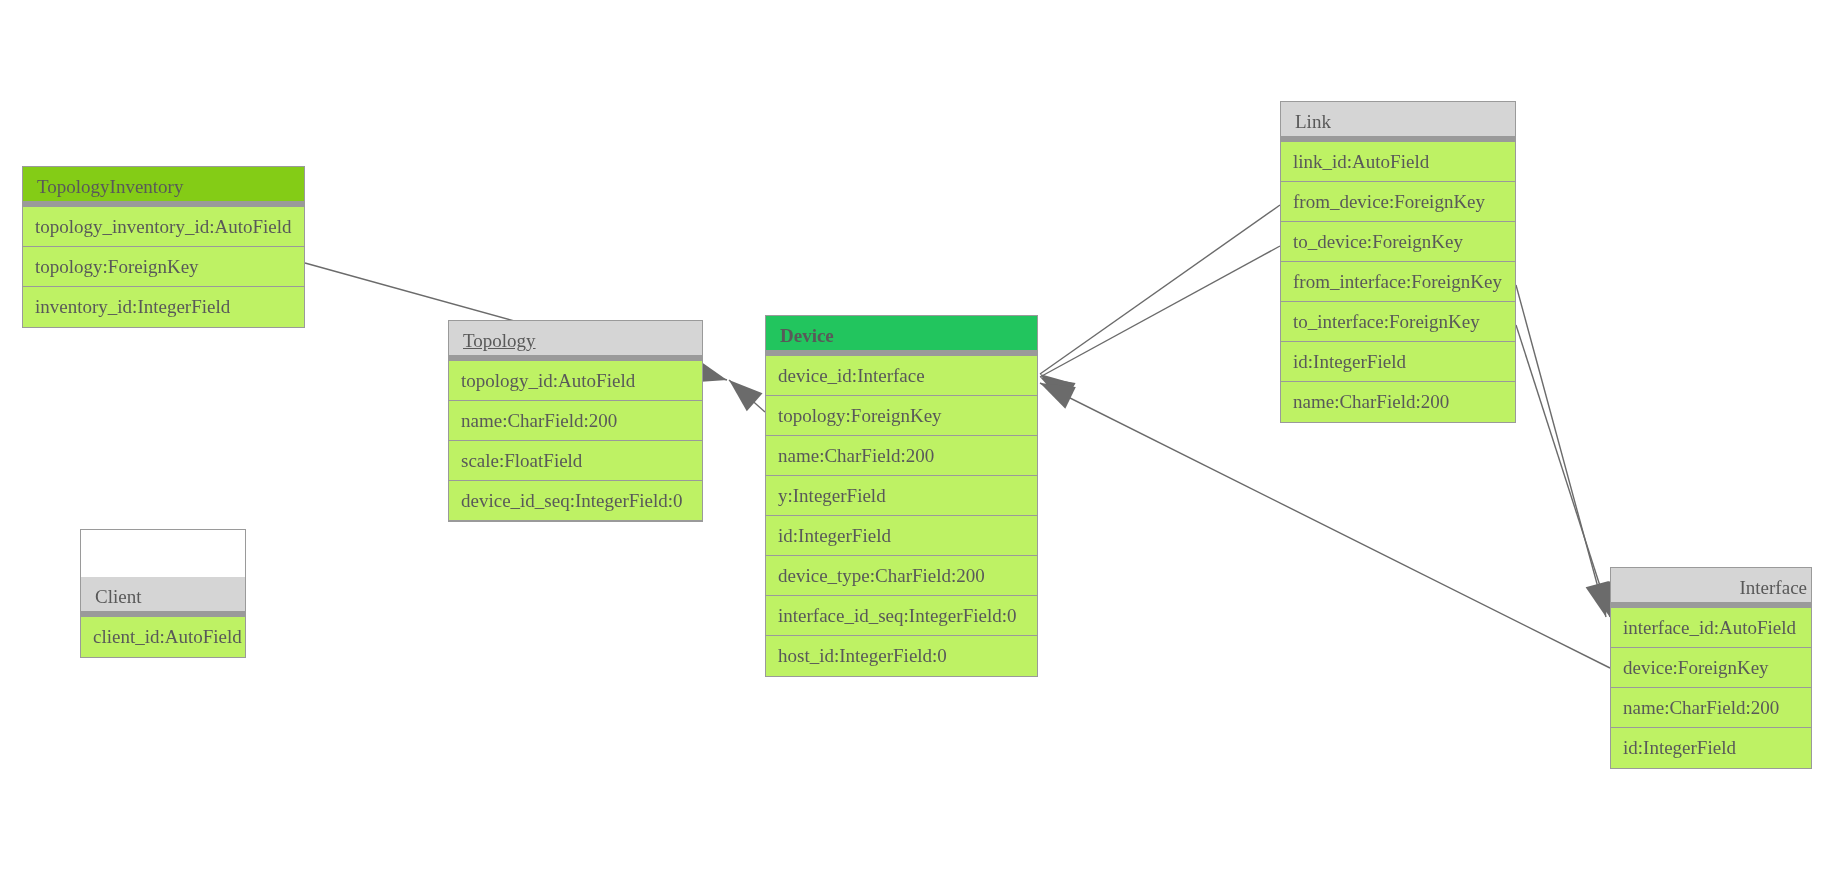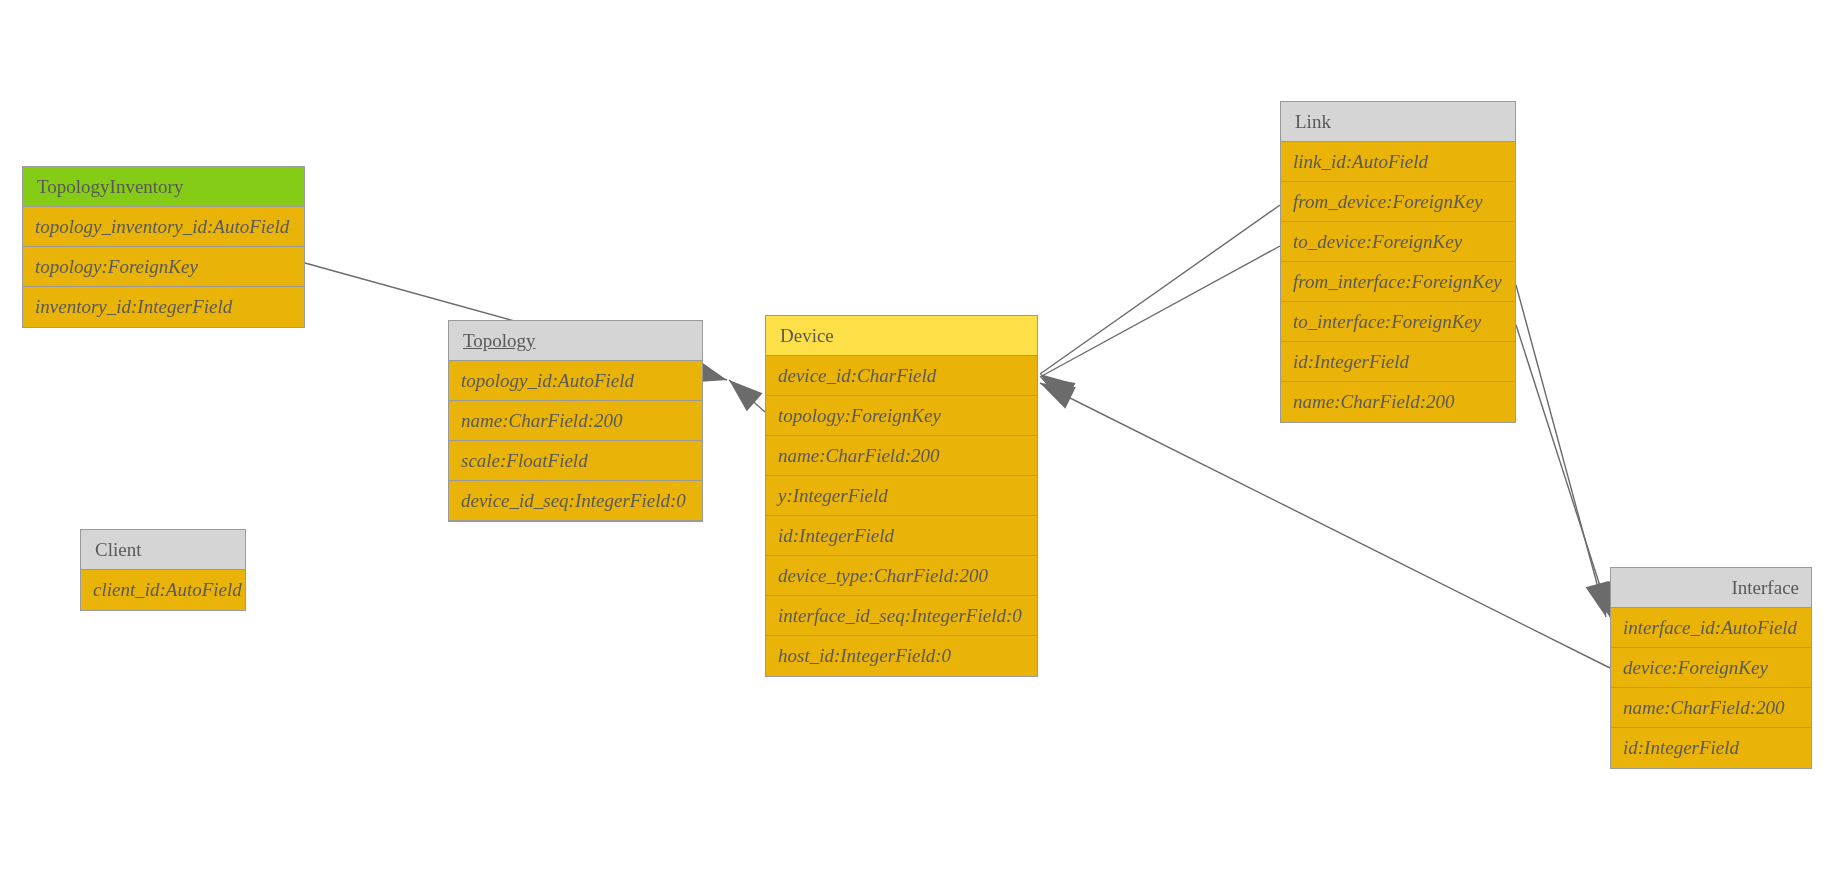--- a/index.html
+++ b/index.html
@@ -30,41 +30,40 @@
   .entity {
     position: absolute;
     box-sizing: border-box;
     border: 1px solid #9a9a9a;
     background: #ffffff;
     border-collapse: collapse;
   }
   .entity-header {
     box-sizing: border-box;
     background: #d5d5d5;
-    border-bottom: 1px solid #0f172a;
+    border-bottom: 6px solid #0f172a;
     color: #595959;
     font-size: 19px;
     line-height: 40px;
     height: 40px;
-    padding: 0 12px 0 14px;
+    padding: 0 4px 0 14px;
     white-space: nowrap;
     overflow: hidden;
   }
   .entity-field {
     box-sizing: border-box;
     height: 40px;
     line-height: 40px;
     border-bottom: 1px solid #9a9a9a;
     color: #595959;
     font-size: 19px;
     padding: 0 10px 0 12px;
     white-space: nowrap;
     overflow: hidden;
-    background: #eab308;
-    font-style: italic;
+    background: #bef264;
   }
   .entity-field.last {
     border-bottom: none;
   }
 </style>
 </head>
 <body>
 
 <div id="canvas">
 
@@ -86,33 +85,33 @@
     </svg>
 
   <div id="entity-layer">
       <div class="entity" style="left: 22px; top: 166px; width: 283px; border-color: rgb(154, 154, 154);">
         <div class="entity-header" style="background: #84cc16; border-bottom-color: rgb(154, 154, 154); color: rgb(89, 89, 89);">TopologyInventory</div>
         <div class="entity-field" style="border-bottom-color: rgb(154, 154, 154); color: rgb(89, 89, 89);">topology_inventory_id:AutoField</div>
         <div class="entity-field" style="border-bottom-color: rgb(154, 154, 154); color: rgb(89, 89, 89);">topology:ForeignKey</div>
         <div class="entity-field last" style="border-bottom-color: rgb(154, 154, 154); color: rgb(89, 89, 89);">inventory_id:IntegerField</div>
       </div>
       <div class="entity" style="left: 80px; top: 529px; width: 166px; border-color: rgb(154, 154, 154);">
-        <div class="entity-header" style="background: rgb(213, 213, 213); border-bottom-color: rgb(154, 154, 154); color: rgb(89, 89, 89);">Client</div>
+        <div class="entity-header" style="background: rgb(213, 213, 213); border-bottom-color: rgb(154, 154, 154); color: rgb(89, 89, 89); margin-top: 47px;">Client</div>
         <div class="entity-field last" style="border-bottom-color: rgb(154, 154, 154); color: rgb(89, 89, 89);">client_id:AutoField</div>
       </div>
       <div class="entity" style="left: 448px; top: 320px; width: 255px; border-color: rgb(154, 154, 154);">
         <div class="entity-header" style="background: rgb(213, 213, 213); border-bottom-color: rgb(154, 154, 154); color: rgb(89, 89, 89); text-decoration: underline;">Topology</div>
         <div class="entity-field" style="border-bottom-color: rgb(154, 154, 154); color: rgb(89, 89, 89);">topology_id:AutoField</div>
         <div class="entity-field" style="border-bottom-color: rgb(154, 154, 154); color: rgb(89, 89, 89);">name:CharField:200</div>
         <div class="entity-field" style="border-bottom-color: rgb(154, 154, 154); color: rgb(89, 89, 89);">scale:FloatField</div>
         <div class="entity-field" style="border-bottom-color: rgb(154, 154, 154); color: rgb(89, 89, 89);">device_id_seq:IntegerField:0</div>
       </div>
       <div class="entity" style="left: 765px; top: 315px; width: 273px; border-color: rgb(154, 154, 154);">
-        <div class="entity-header" style="background: #fde047; border-bottom-color: rgb(154, 154, 154); color: rgb(89, 89, 89);">Device</div>
-        <div class="entity-field" style="border-bottom-color: rgb(154, 154, 154); color: rgb(89, 89, 89);">device_id:CharField</div>
+        <div class="entity-header" style="background: #22c55e; border-bottom-color: rgb(154, 154, 154); color: rgb(89, 89, 89); font-weight: bold;">Device</div>
+        <div class="entity-field" style="border-bottom-color: rgb(154, 154, 154); color: rgb(89, 89, 89);">device_id:Interface</div>
         <div class="entity-field" style="border-bottom-color: rgb(154, 154, 154); color: rgb(89, 89, 89);">topology:ForeignKey</div>
         <div class="entity-field" style="border-bottom-color: rgb(154, 154, 154); color: rgb(89, 89, 89);">name:CharField:200</div>
         <div class="entity-field" style="border-bottom-color: rgb(154, 154, 154); color: rgb(89, 89, 89);">y:IntegerField</div>
         <div class="entity-field" style="border-bottom-color: rgb(154, 154, 154); color: rgb(89, 89, 89);">id:IntegerField</div>
         <div class="entity-field" style="border-bottom-color: rgb(154, 154, 154); color: rgb(89, 89, 89);">device_type:CharField:200</div>
         <div class="entity-field" style="border-bottom-color: rgb(154, 154, 154); color: rgb(89, 89, 89);">interface_id_seq:IntegerField:0</div>
         <div class="entity-field last" style="border-bottom-color: rgb(154, 154, 154); color: rgb(89, 89, 89);">host_id:IntegerField:0</div>
       </div>
       <div class="entity" style="left: 1280px; top: 101px; width: 236px; border-color: rgb(154, 154, 154);">
         <div class="entity-header" style="background: rgb(213, 213, 213); border-bottom-color: rgb(154, 154, 154); color: rgb(89, 89, 89);">Link</div>

